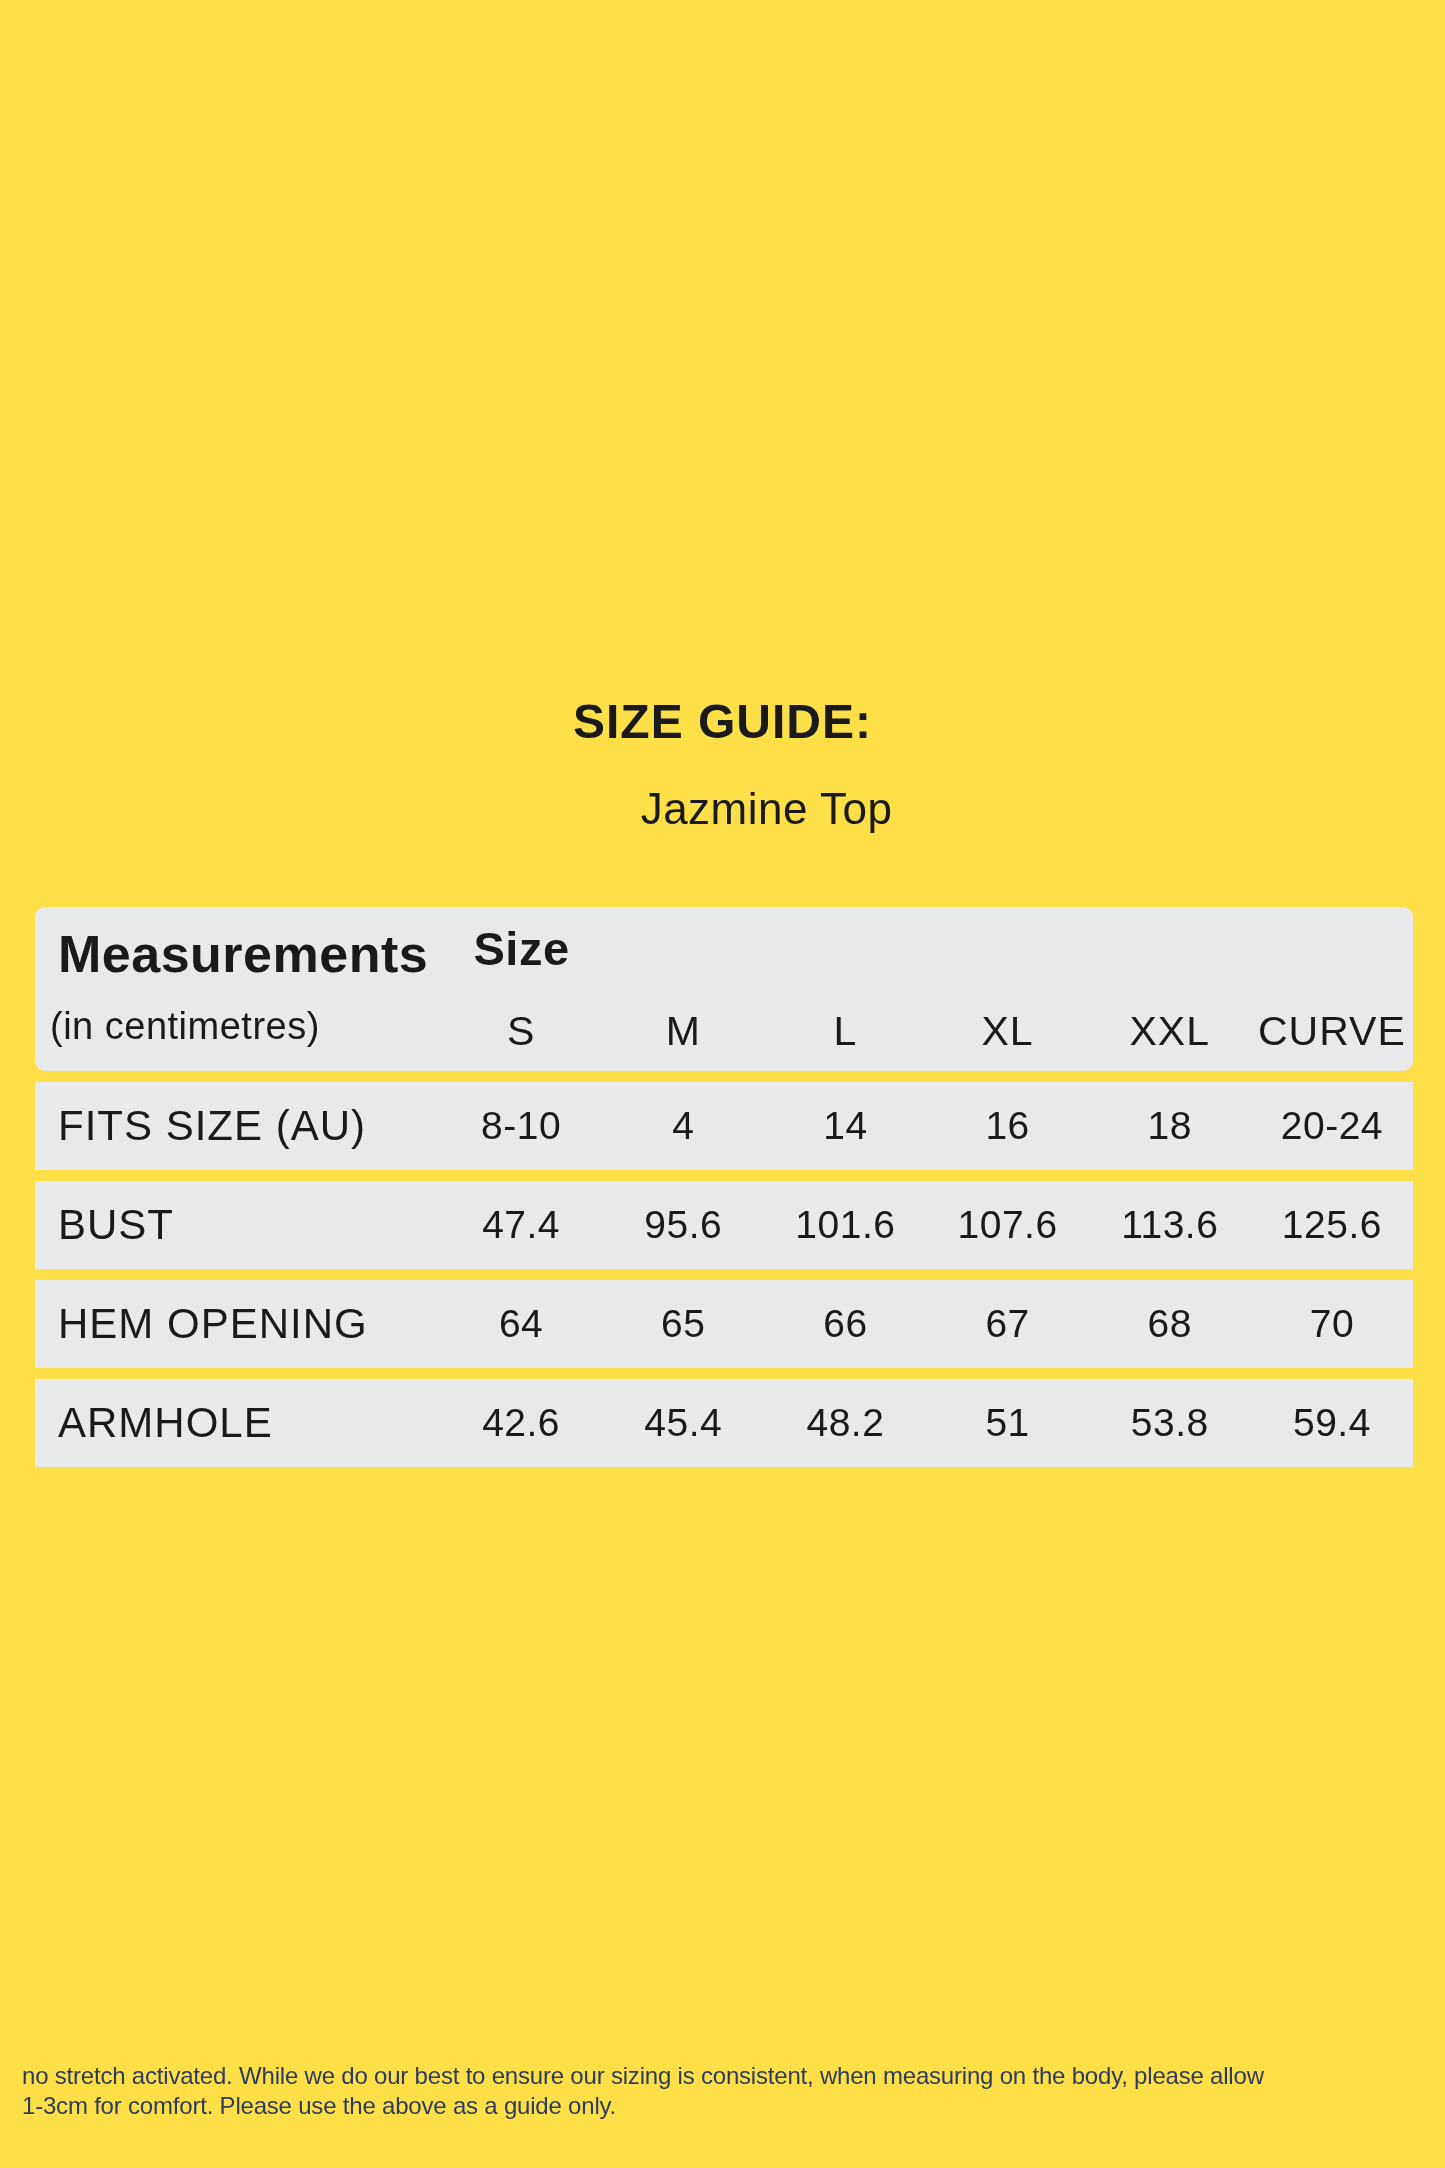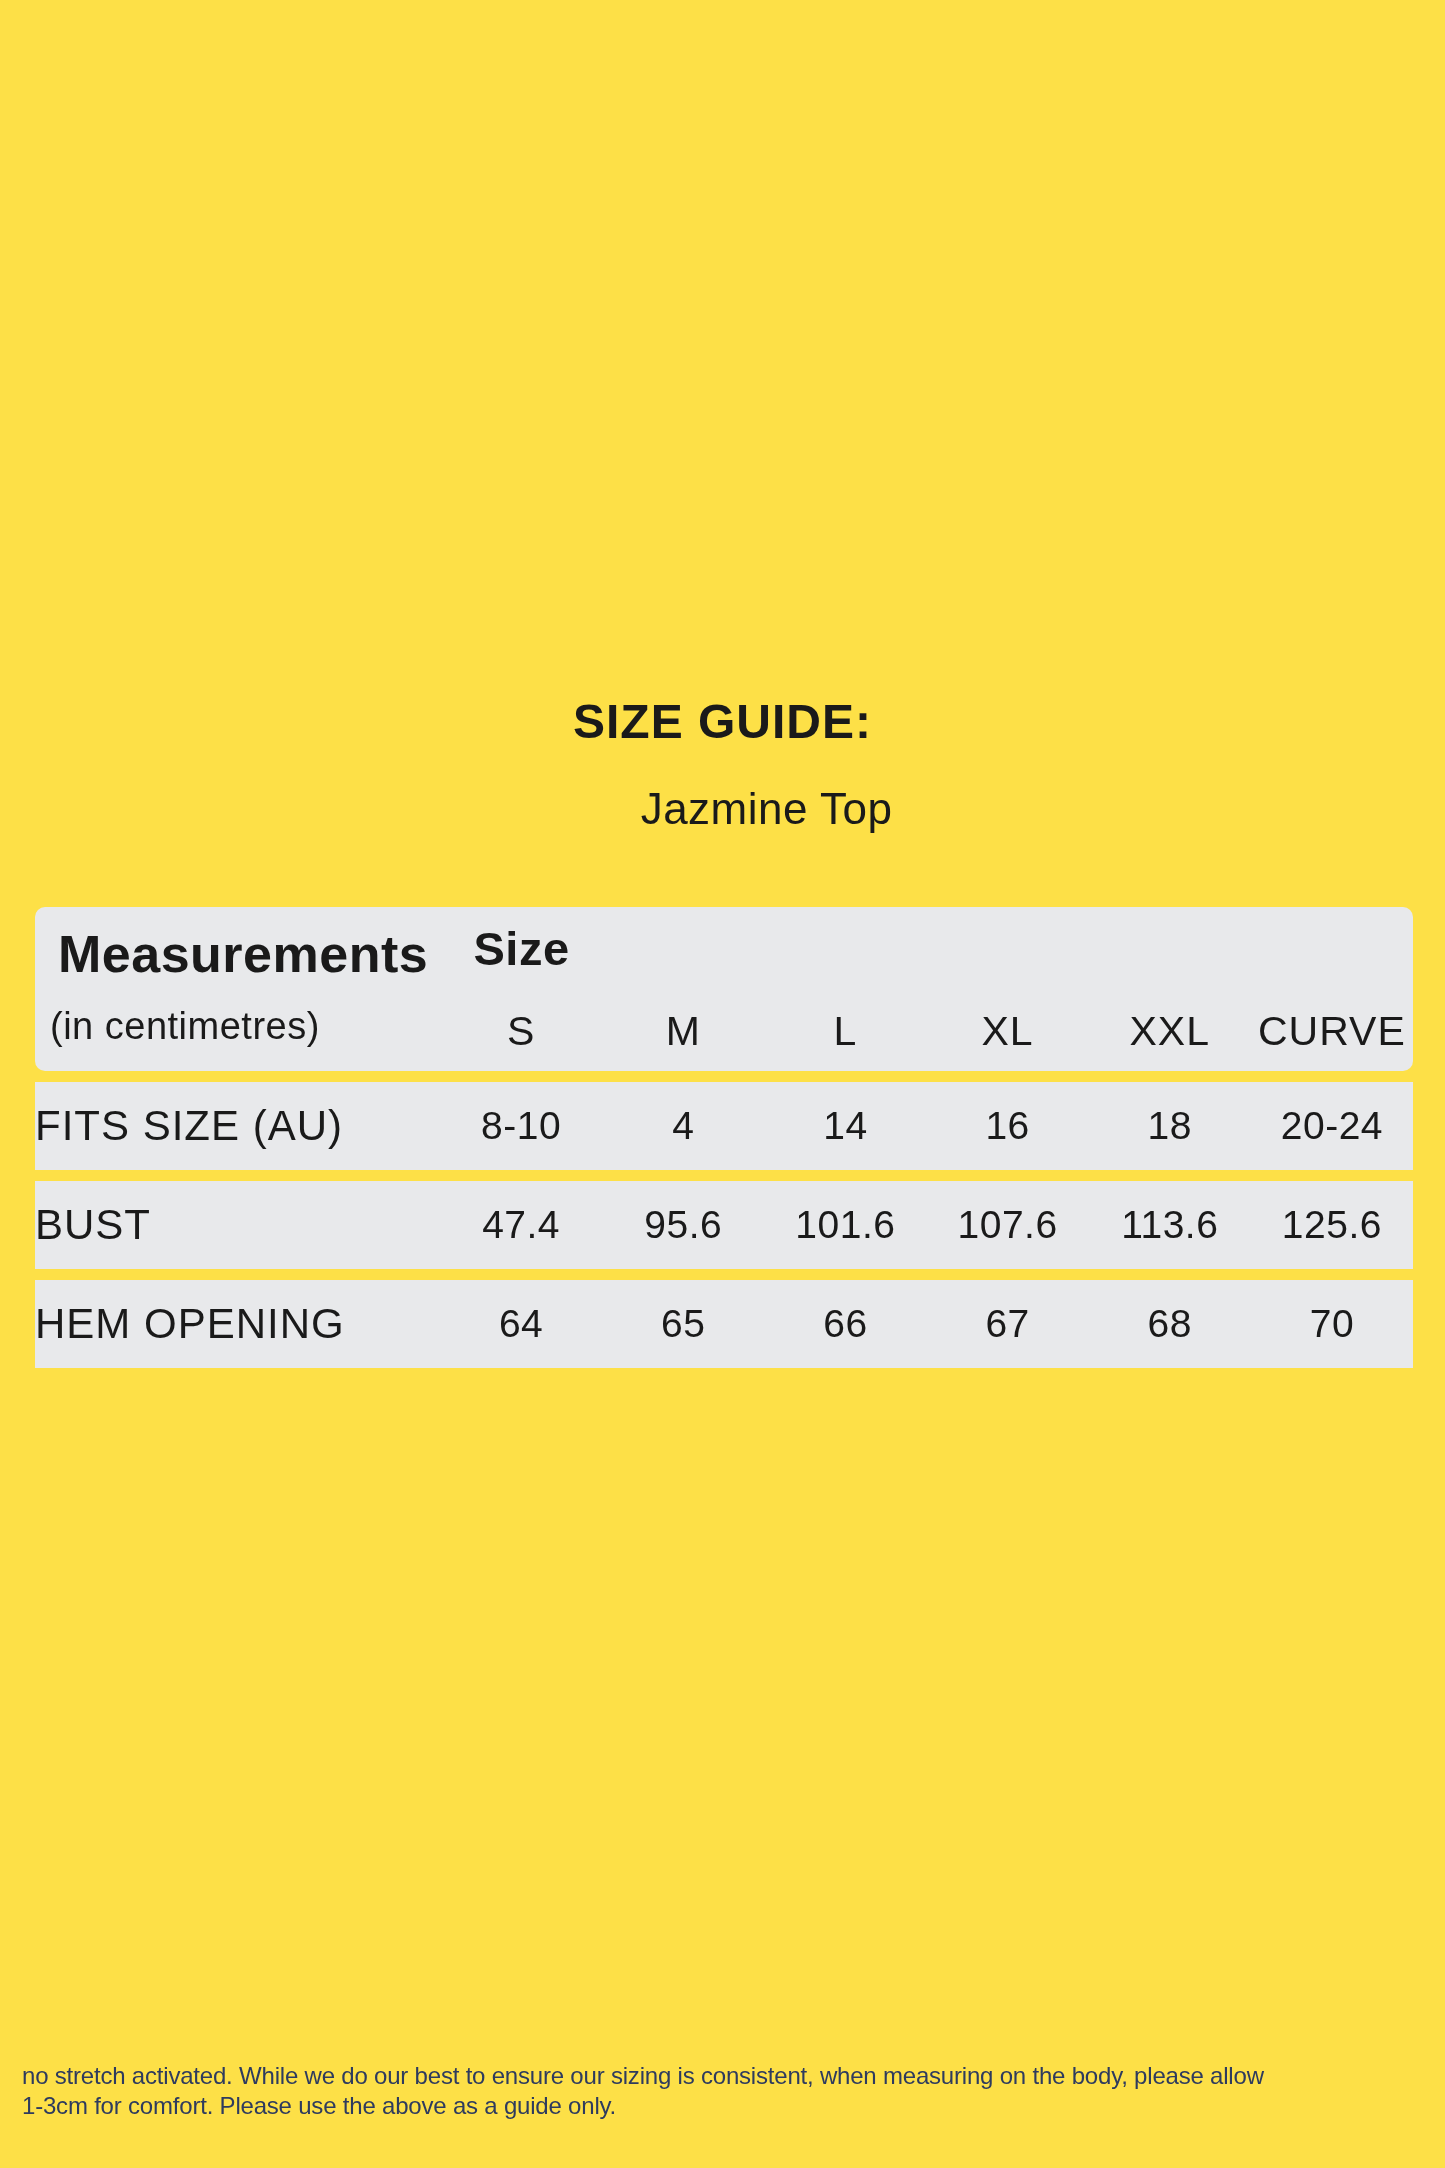--- a/index.html
+++ b/index.html
@@ -96,20 +96,21 @@
   }
 
   .row {
     height: 88px;
     margin-top: 11px;
     display: grid;
     grid-template-columns: 405px repeat(6, 1fr);
     align-items: center;
   }
   .row .row-label {
+    padding-left: 23px;
     font-size: 42px;
     letter-spacing: 1px;
     white-space: nowrap;
   }
   .row .value-cell {
     text-align: center;
     font-size: 39px;
     letter-spacing: 0.5px;
   }
 
@@ -172,20 +173,29 @@
     <div class="row band">
       <div class="row-label">HEM OPENING</div>
       <div class="value-cell">64</div>
       <div class="value-cell">65</div>
       <div class="value-cell">66</div>
       <div class="value-cell">67</div>
       <div class="value-cell">68</div>
       <div class="value-cell">70</div>
     </div>
 
+    <div class="row band">
+      <div class="row-label">ARMHOLE</div>
+      <div class="value-cell">42.6</div>
+      <div class="value-cell">45.4</div>
+      <div class="value-cell">48.2</div>
+      <div class="value-cell">51</div>
+      <div class="value-cell">53.8</div>
+      <div class="value-cell">59.4</div>
+    </div>
 
   </div>
 
   <div class="footer-note">
     <div>no stretch activated. While we do our best to ensure our sizing is consistent, when measuring on the body, please allow</div>
     <div>1-3cm for comfort. Please use the above as a guide only.</div>
   </div>
 
 </div>
 

